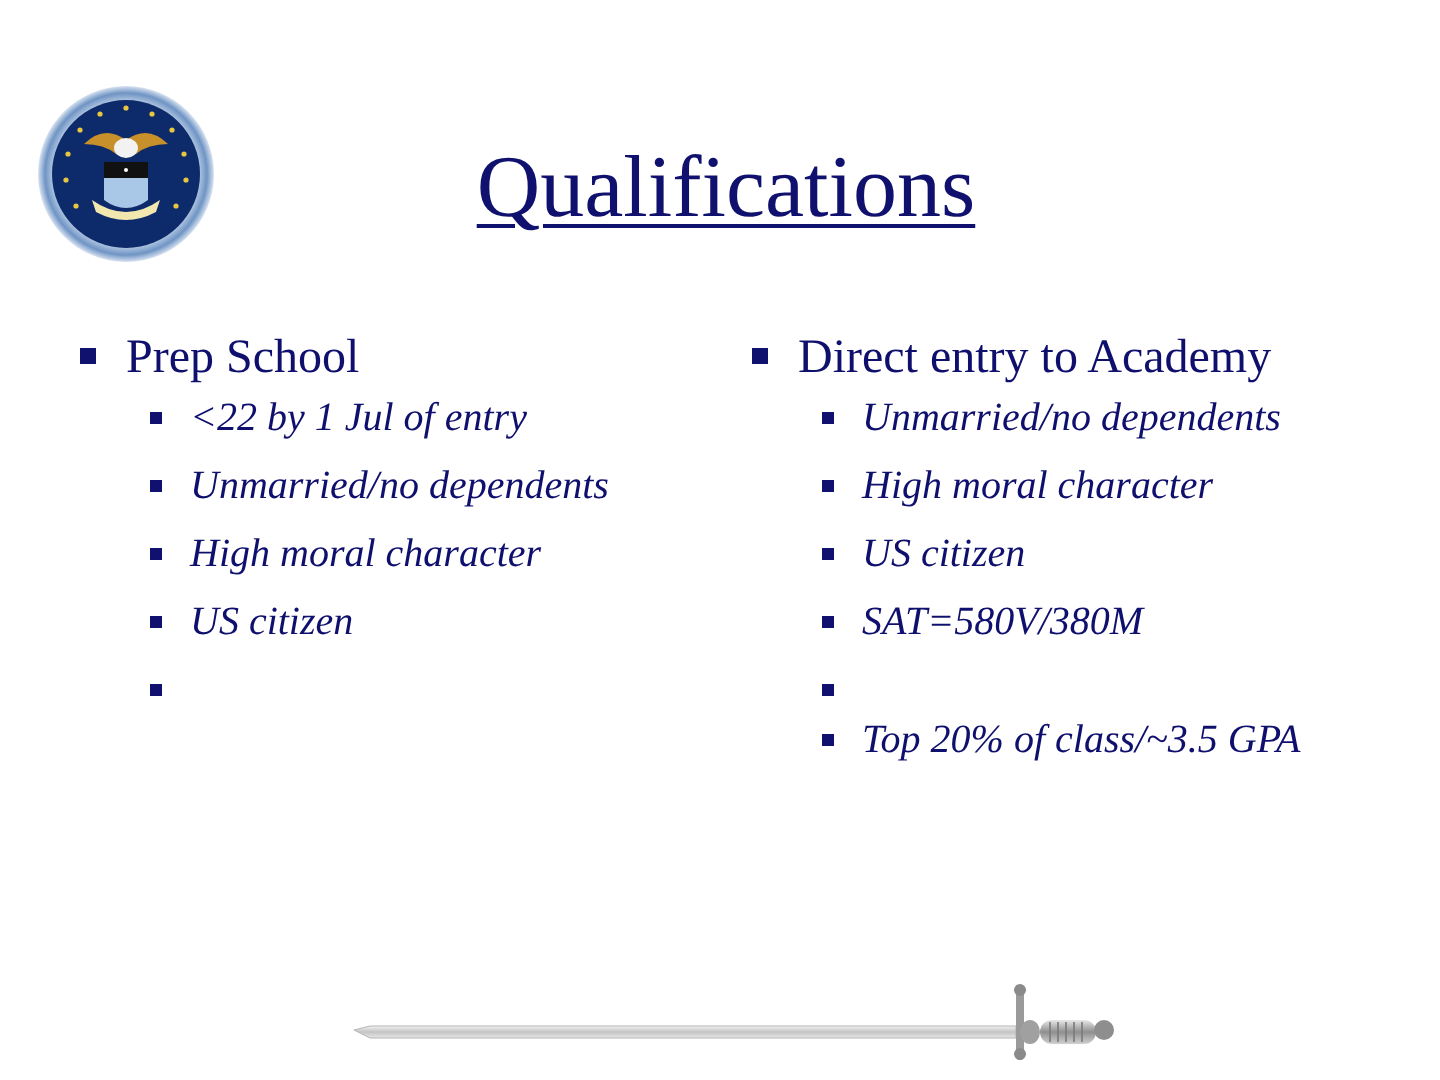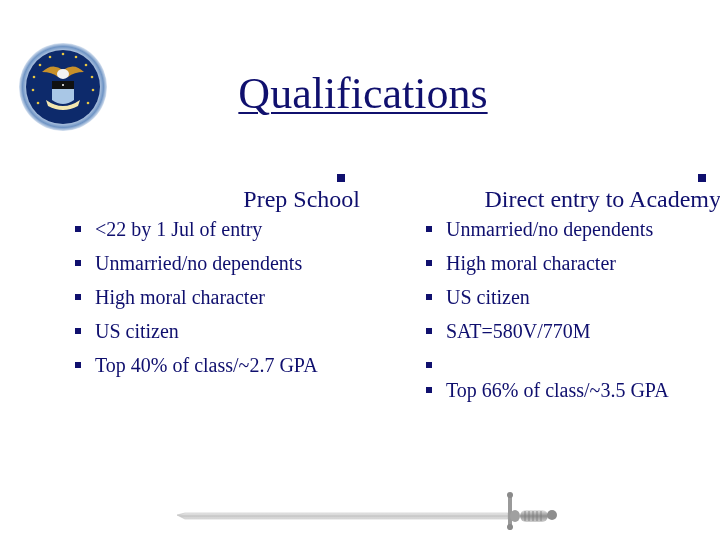--- a/index.html
+++ b/index.html
@@ -14,30 +14,30 @@
     }
     .title {
       position: absolute; left: 0; top: 68px; width: 720px;
       text-align: center; font-size: 44px; line-height: 52px;
       color: #10106e; text-decoration: underline;
       text-decoration-thickness: 2px; text-underline-offset: 4px;
       padding-left: 3px;
     }
     .col { position: absolute; top: 162px; }
     .col.left { left: 40px; width: 320px; }
-    .col.right { left: 391px; width: 330px; }
+    .col.right { left: 376px; width: 330px; }
     .lvl1 {
-      display: flex; align-items: flex-end;
-      font-size: 24px; line-height: 34px; margin-bottom: 2px; flex-direction: column;
+      display: flex; align-items: flex-start;
+      font-size: 24px; line-height: 34px; margin-bottom: 2px;
     }
     .lvl1 .bullet {
       width: 8px; height: 8px; background: #10106e;
       margin-top: 12px; margin-right: 15px; flex: none;
     }
-    ul.sub { list-style: none; margin: 0; padding: 0 0 0 35px; }
+    ul.sub { list-style: none; margin: 0; padding: 0 0 0 35px; font-style: italic; }
     ul.sub li {
       display: flex; align-items: flex-start;
       font-size: 20px; line-height: 23px; margin-bottom: 11px;
     }
     ul.sub li .bullet {
       width: 6px; height: 6px; background: #10106e;
       margin-top: 8px; margin-right: 14px; flex: none;
     }
     .sword {
       position: absolute; left: 175px; top: 490px; width: 390px; height: 40px;
@@ -98,21 +98,20 @@
     <li>
         <span class="bullet"></span>
         <span>High moral character</span>
       </li>
     <li>
         <span class="bullet"></span>
         <span>US citizen</span>
       </li>
     <li>
         <span class="bullet"></span>
-        <span style="width:230px">Top 40% of class/~2.7 GPA</span>
       </li>
   </ul>
 </div>
 
 <div class="col right">
   <div class="lvl1">
     <span class="bullet"></span>
     <span>Direct entry to Academy</span>
   </div>
   <ul class="sub">
@@ -123,28 +122,28 @@
     <li>
         <span class="bullet"></span>
         <span>High moral character</span>
       </li>
     <li>
         <span class="bullet"></span>
         <span>US citizen</span>
       </li>
     <li>
         <span class="bullet"></span>
-        <span>SAT=580V/770M</span>
+        <span>SAT=580V/380M</span>
       </li>
     <li>
         <span class="bullet"></span>
       </li>
     <li>
         <span class="bullet"></span>
-        <span style="width:230px">Top 66% of class/~3.5 GPA</span>
+        <span style="width:230px">Top 20% of class/~3.5 GPA</span>
       </li>
   </ul>
 </div>
 
 <div class="sword">
   <svg width="390" height="40" viewBox="0 0 390 40">
     <defs>
       <linearGradient id="blade" x1="0" y1="0" x2="0" y2="1">
         <stop offset="0%" stop-color="#f2f2f2"></stop>
         <stop offset="50%" stop-color="#c4c4c4"></stop>

